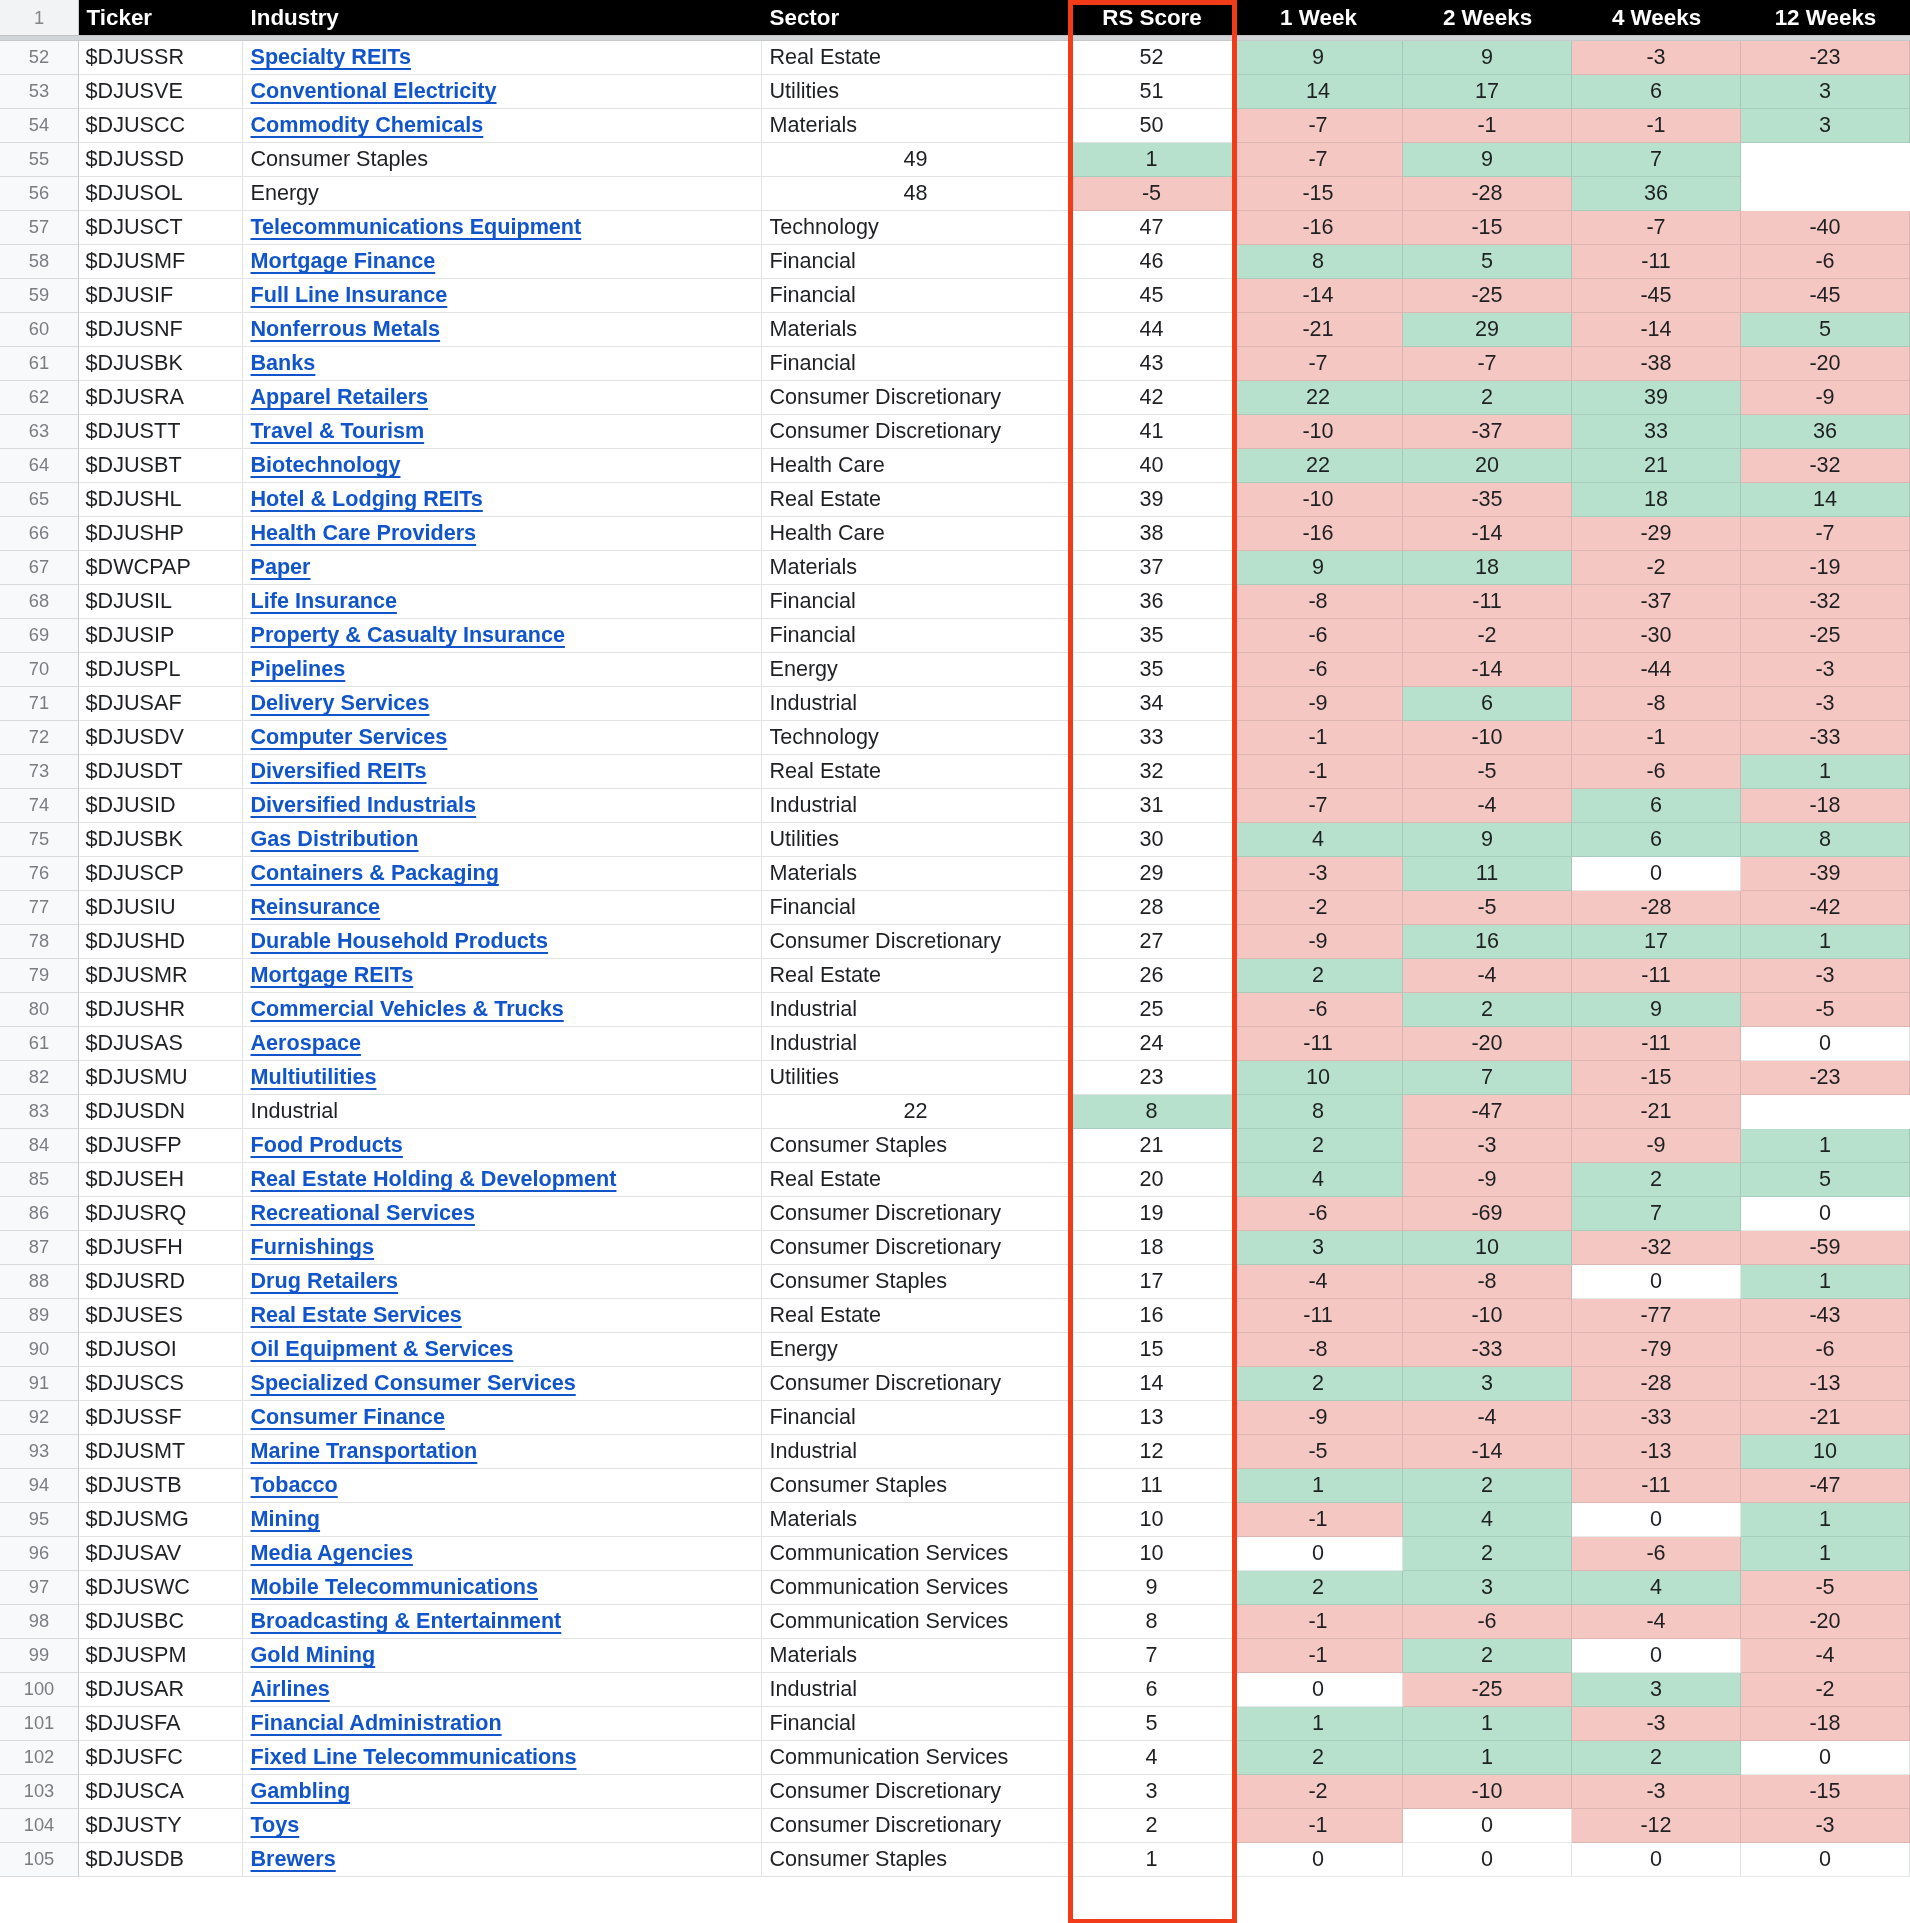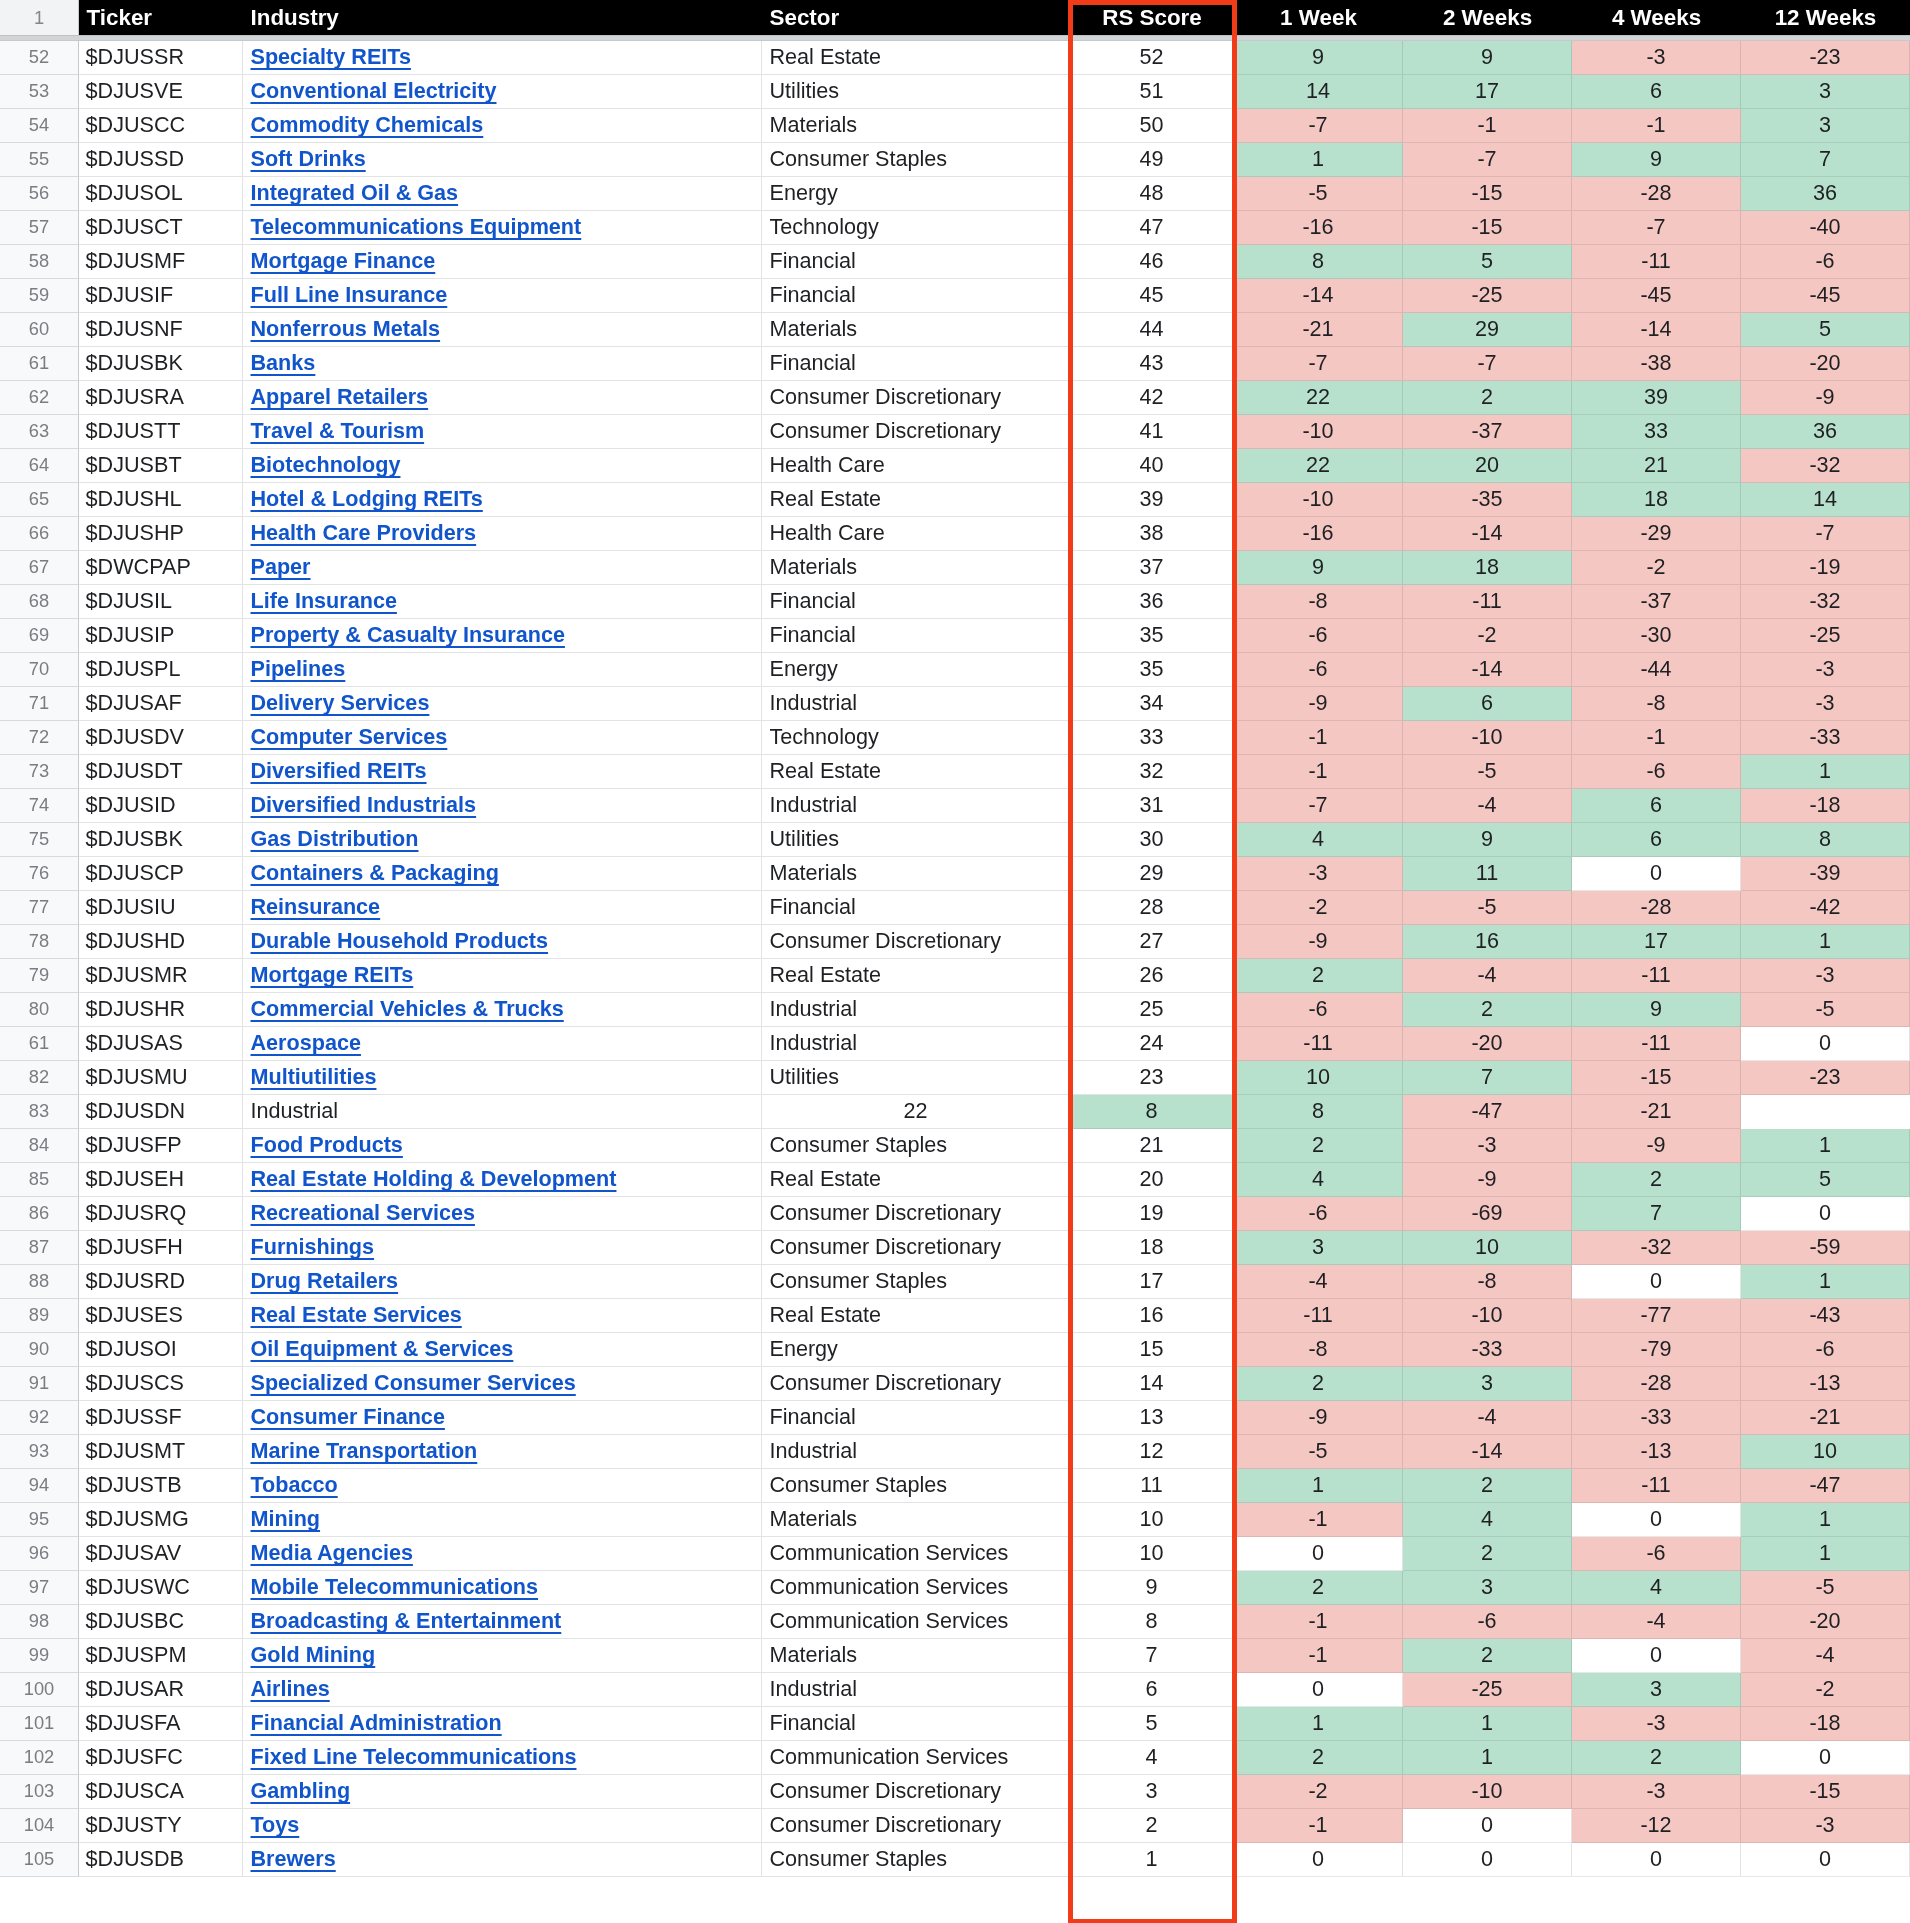--- a/index.html
+++ b/index.html
@@ -122,36 +122,30 @@
         <div class="cell sector">Materials</div>
         <div class="cell rs">50</div>
         <div class="cell week neg">-7</div>
         <div class="cell week neg">-1</div>
         <div class="cell week neg">-1</div>
         <div class="cell week pos">3</div>
       </div>
       <div class="row">
         <div class="cell rownum">55</div>
         <div class="cell ticker">$DJUSSD</div>
-        <div class="cell industry">
-          <a class="industry-link">Soft Drinks</a>
-        </div>
         <div class="cell sector">Consumer Staples</div>
         <div class="cell rs">49</div>
         <div class="cell week pos">1</div>
         <div class="cell week neg">-7</div>
         <div class="cell week pos">9</div>
         <div class="cell week pos">7</div>
       </div>
       <div class="row">
         <div class="cell rownum">56</div>
         <div class="cell ticker">$DJUSOL</div>
-        <div class="cell industry">
-          <a class="industry-link">Integrated Oil &amp; Gas</a>
-        </div>
         <div class="cell sector">Energy</div>
         <div class="cell rs">48</div>
         <div class="cell week neg">-5</div>
         <div class="cell week neg">-15</div>
         <div class="cell week neg">-28</div>
         <div class="cell week pos">36</div>
       </div>
       <div class="row">
         <div class="cell rownum">57</div>
         <div class="cell ticker">$DJUSCT</div>

